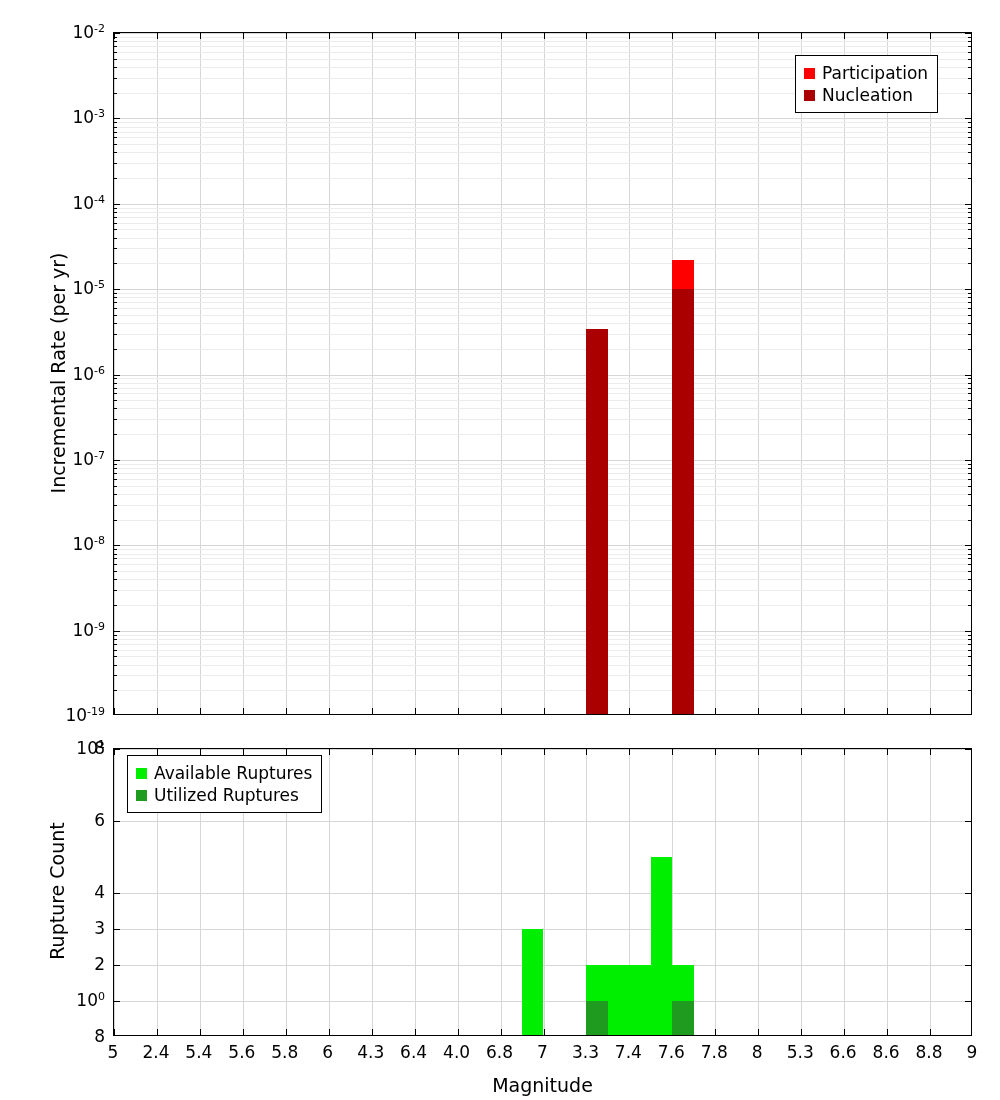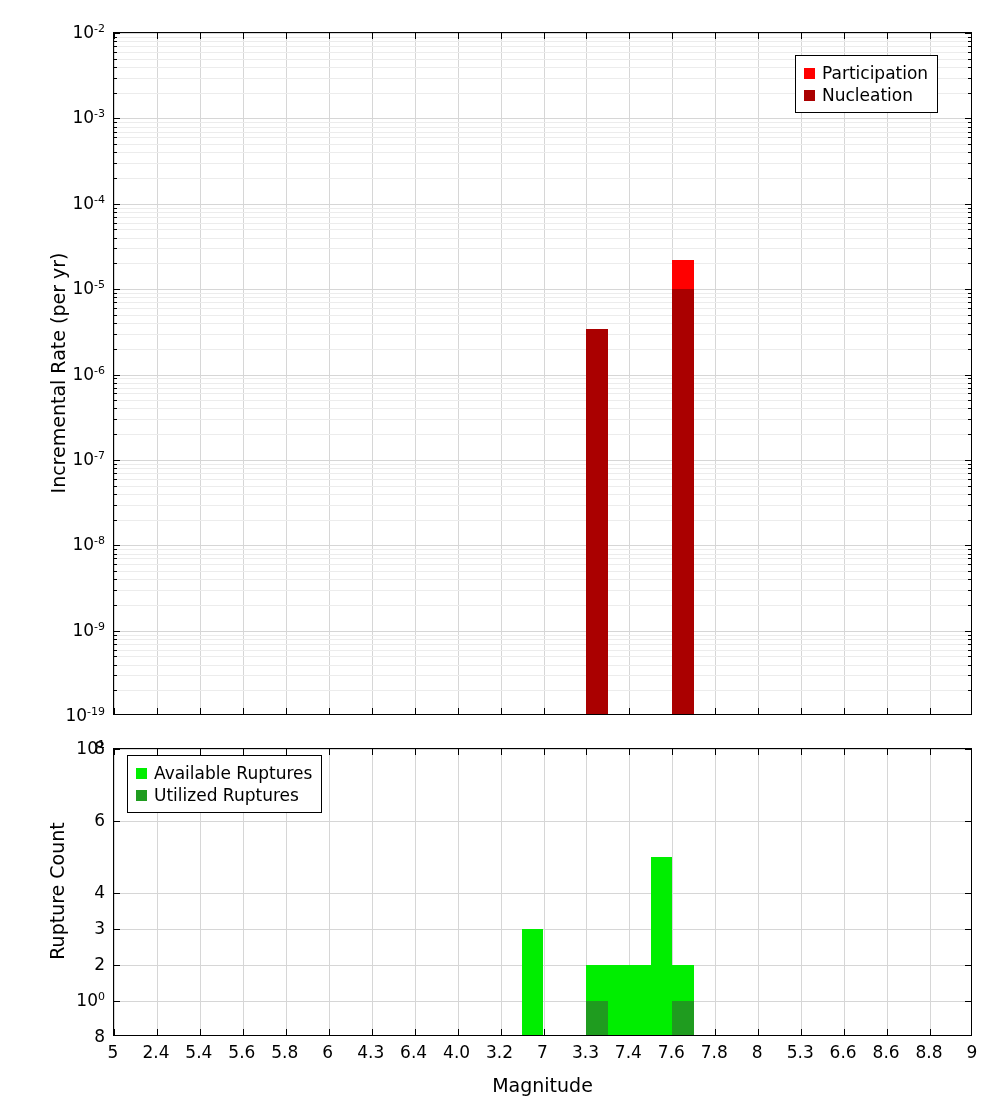--- a/index.html
+++ b/index.html
@@ -555,21 +555,21 @@
     <div class="yticklabel" style="right: 895px; top: 1036px;">8</div>
     <div class="xticklabel" style="left: 113px; top: 1042px;">5</div>
     <div class="xticklabel" style="left: 155.95px; top: 1042px;">2.4</div>
     <div class="xticklabel" style="left: 198.9px; top: 1042px;">5.4</div>
     <div class="xticklabel" style="left: 241.85px; top: 1042px;">5.6</div>
     <div class="xticklabel" style="left: 284.8px; top: 1042px;">5.8</div>
     <div class="xticklabel" style="left: 327.75px; top: 1042px;">6</div>
     <div class="xticklabel" style="left: 370.7px; top: 1042px;">4.3</div>
     <div class="xticklabel" style="left: 413.65px; top: 1042px;">6.4</div>
     <div class="xticklabel" style="left: 456.6px; top: 1042px;">4.0</div>
-    <div class="xticklabel" style="left: 499.55px; top: 1042px;">3.2</div>
+    <div class="xticklabel" style="left: 499.55px; top: 1042px;">6.8</div>
     <div class="xticklabel" style="left: 542.5px; top: 1042px;">7</div>
     <div class="xticklabel" style="left: 585.45px; top: 1042px;">3.3</div>
     <div class="xticklabel" style="left: 628.4px; top: 1042px;">7.4</div>
     <div class="xticklabel" style="left: 671.35px; top: 1042px;">7.6</div>
     <div class="xticklabel" style="left: 714.3px; top: 1042px;">7.8</div>
     <div class="xticklabel" style="left: 757.25px; top: 1042px;">8</div>
     <div class="xticklabel" style="left: 800.2px; top: 1042px;">5.3</div>
     <div class="xticklabel" style="left: 843.15px; top: 1042px;">6.6</div>
     <div class="xticklabel" style="left: 886.1px; top: 1042px;">8.6</div>
     <div class="xticklabel" style="left: 929.05px; top: 1042px;">8.8</div>

